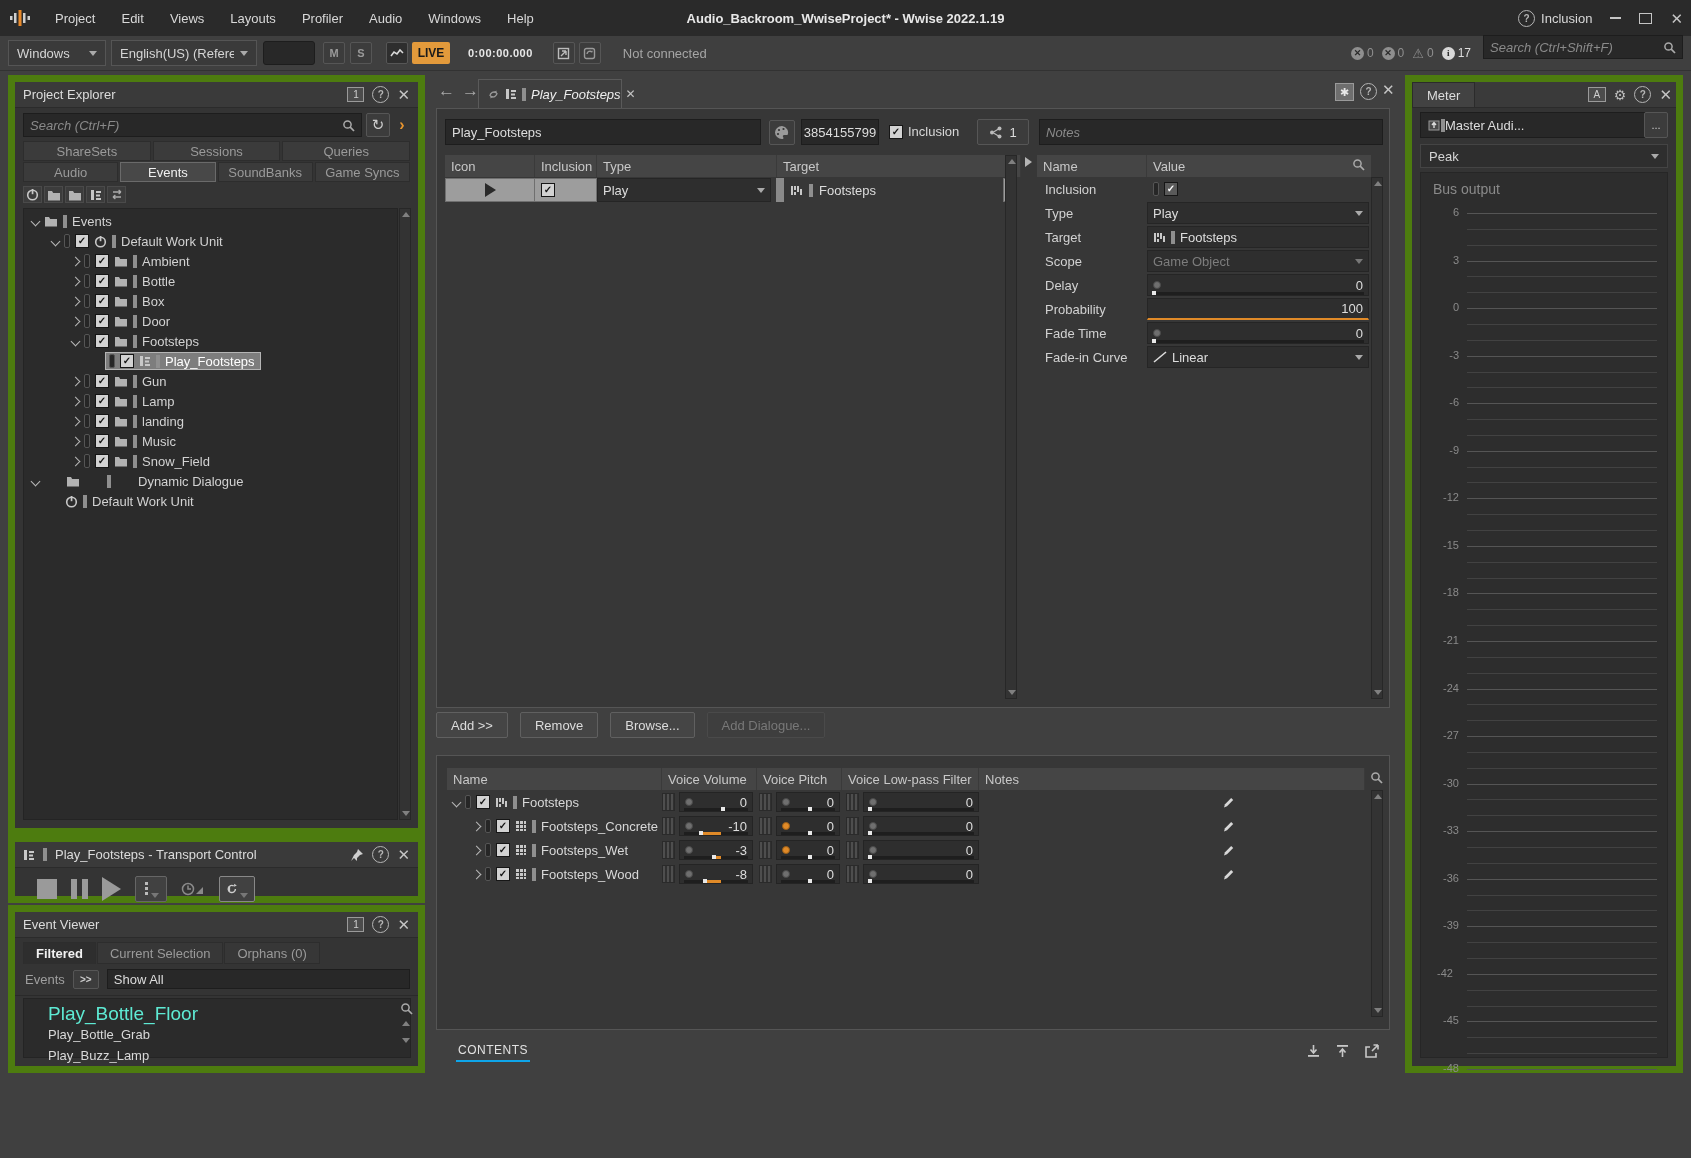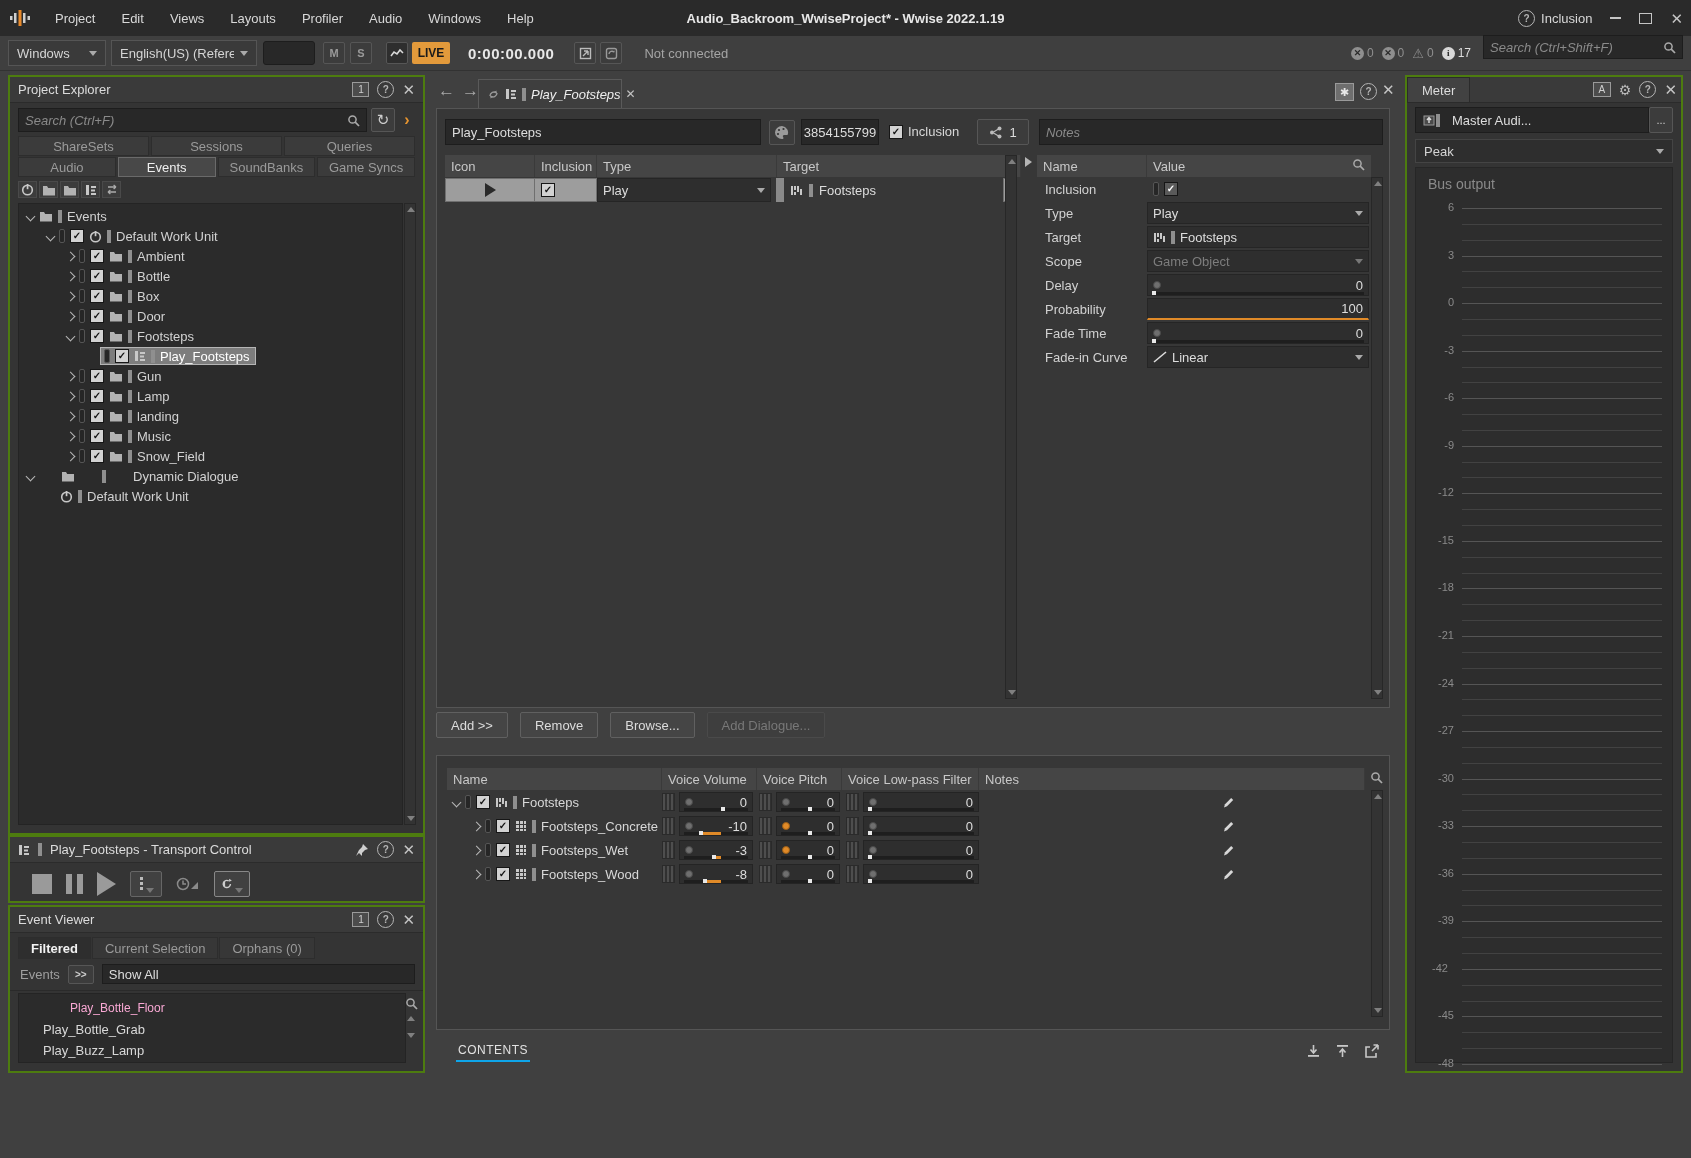--- a/index.html
+++ b/index.html
@@ -18,27 +18,27 @@
   
   #toolbar{position:absolute;left:0;top:36px;width:1691px;height:34px;background:#3f3f3f;border-bottom:1px solid #323232;display:flex;align-items:center;}
   .field{background:#282828;border:1px solid #1d1d1d;color:#ddd;font-size:13px;display:flex;align-items:center;padding:0 6px;box-sizing:border-box;}
   .ph{color:#8a8a8a;font-style:italic;}
   .dd{background:#3a3a3a;border:1px solid #555;color:#d5d5d5;font-size:13px;display:flex;align-items:center;padding:0 8px;box-sizing:border-box;gap:6px;}
   .tri-d{width:0;height:0;border-left:4px solid transparent;border-right:4px solid transparent;border-top:5px solid #aaa;flex:none;}
   .tri-d.dim{border-top-color:#777;}
   .sp{flex:1;}
   .sq-btn{width:22px;height:22px;background:#3c3c3c;border:1px solid #565656;color:#999;font-size:11px;font-weight:bold;display:flex;align-items:center;justify-content:center;box-sizing:border-box;border-radius:2px;}
   #live-btn{width:38px;height:22px;background:#e39a3b;color:#1a1a1a;font-weight:bold;font-size:12px;display:flex;align-items:center;justify-content:center;border-radius:2px;}
-  #time-display{font-size:15px;font-weight:bold;color:#e8e8e8;letter-spacing:.5px;}
+  #time-display{font-size:11px;font-weight:bold;color:#e8e8e8;letter-spacing:.5px;}
   .errcount{display:flex;align-items:center;gap:3px;font-size:12px;color:#8f8f8f;}
   .errico{width:13px;height:13px;border-radius:50%;background:#8f8f8f;color:#2c2c2c;font-size:9px;font-weight:bold;display:flex;align-items:center;justify-content:center;}
   .warnico{color:#8f8f8f;font-size:13px;line-height:1;}
   .infoico{width:13px;height:13px;border-radius:50%;background:#d8d8d8;color:#222;font-size:9px;font-weight:bold;display:flex;align-items:center;justify-content:center;font-family:"Liberation Serif",serif;}
   
-  .panel{position:absolute;background:#343434;border:2px solid #4d7c0f;box-sizing:border-box;}
+  .panel{position:absolute;background:#343434;border:7px solid #4d7c0f;box-sizing:border-box;}
   .phead{height:25px;display:flex;align-items:center;padding:0 8px;gap:8px;background:#3a3a3a;border-bottom:1px solid #2b2b2b;font-size:13px;color:#dcdcdc;}
   .numbox{width:17px;height:15px;border:1px solid #9a9a9a;color:#cfcfcf;font-size:10px;display:flex;align-items:center;justify-content:center;background:#4c4c4c;box-sizing:border-box;flex:none;}
   .well{background:#2b2b2b;border:1px solid #242424;box-sizing:border-box;}
   .cb{width:12px;height:12px;background:#d2d2d2;border:1px solid #161616;color:#111;font-size:10px;font-weight:bold;display:flex;align-items:center;justify-content:center;line-height:1;flex:none;box-sizing:content-box;}
   .pill{width:4px;height:12px;background:#262626;border:1px solid #555;border-radius:2px;flex:none;}
   .chev{display:inline-block;width:6px;height:6px;border-right:1.8px solid #b8b8b8;border-bottom:1.8px solid #b8b8b8;flex:none;}
   .chev.r{transform:rotate(-45deg);}
   .chev.d{transform:rotate(45deg);}
   .colorbar{width:4px;height:13px;background:#8f8f8f;flex:none;}
   .ico{display:inline-flex;align-items:center;justify-content:center;flex:none;}
@@ -548,21 +548,21 @@
       <span style="font-size:13px;color:#9f9f9f;">Events</span>
       <span class="sq-btn" style="width:26px;height:19px;font-size:10px;color:#ccc;">
           <span>&gt;&gt;</span>
         </span>
       <div class="field" style="flex:1;height:20px;">
           <span>Show All</span>
         </div>
     </div>
     <div style="border-top:1px solid #2a2a2a;margin:6px 0 0 0;"></div>
     <div class="well" id="ev-list" style="position:absolute;left:8px;top:86px;width:388px;bottom:8px;padding:4px 0 0 24px;">
-        <div style="font-size: 12px; color: #f9a8d4; line-height: 21px; margin-left: 27px;">Play_Bottle_Floor</div>
+        <div style="font-size: 19px; color: #5eead4; line-height: 21px;">Play_Bottle_Floor</div>
         <div style="font-size: 13px; color: rgb(216, 216, 216); line-height: 21px;">Play_Bottle_Grab</div>
         <div style="font-size: 13px; color: rgb(216, 216, 216); line-height: 21px;">Play_Buzz_Lamp</div>
       </div>
     <div style="position:absolute;right:4px;top:90px;width:14px;">
       <svg width="13" height="13" viewBox="0 0 13 13">
           <circle cx="5.5" cy="5.5" r="3.6" fill="none" stroke="#aaa" stroke-width="1.5"></circle>
           <line x1="8.2" y1="8.2" x2="12" y2="12" stroke="#aaa" stroke-width="1.7"></line>
         </svg>
       <div style="position:relative;height:34px;">
           <span class="sarr up" style="top:6px;"></span>
@@ -1089,21 +1089,21 @@
       <span class="xbtn">✕</span>
     </div>
     <div style="position:absolute;left:8px;top:30px;width:234px;height:26px;" class="field">
       <span class="ico">
           <svg width="14" height="13" viewBox="0 0 14 13">
             <rect x="2" y="2" width="10" height="9" fill="#4a4a4a" stroke="#999"></rect>
             <path d="M7 9 V4 M5 6 L7 3.5 L9 6" fill="none" stroke="#ddd" stroke-width="1.4"></path>
           </svg>
         </span>
       <span class="colorbar"></span>
-      <span style="white-space:nowrap;padding-left:12px;">Master Audi...</span>
+      <span style="white-space:nowrap;">Master Audi...</span>
     </div>
     <div class="sq-btn" style="position:absolute;right:8px;top:30px;width:24px;height:26px;font-weight:normal;color:#ccc;">
         <span>...</span>
       </div>
     <div class="dd" style="position:absolute;left:8px;top:62px;right:8px;height:24px;background:#2e2e2e;border-color:#444;">
       <span style="flex:1;">Peak</span>
         <span class="tri-d"></span>
     </div>
     <div id="meter-body">
       <div style="position:absolute;left:12px;top:8px;font-size:14px;color:#8a8a8a;">Bus output</div>

